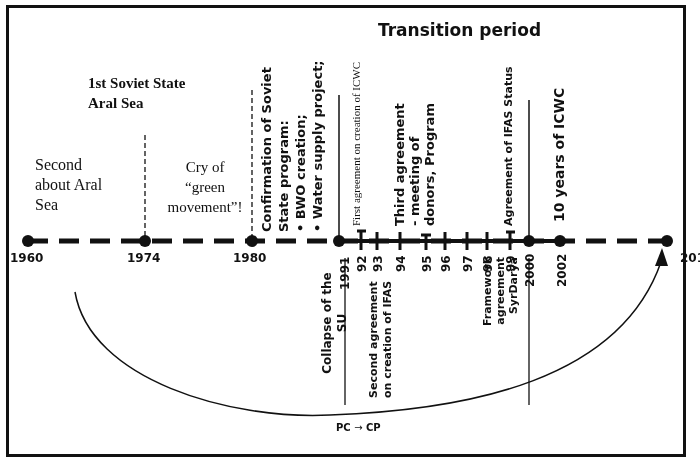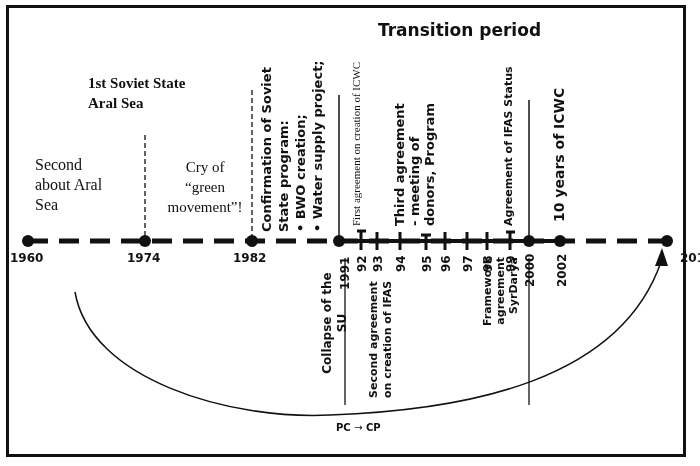--- a/index.html
+++ b/index.html
@@ -91,21 +91,21 @@
   <div>-   meeting   of</div>
   <div>donors, Program</div>
 </div>
 
 <div class="t sans rot" style="left:502px; top:226px; font-size:11px;">Agreement of IFAS Status</div>
 
 <div class="t sans rot" style="left:551px; top:222px; font-size:14px;">10 years of ICWC</div>
 
 <div class="t year" style="left:10px; top:251px;text-align:right;">1960</div>
 <div class="t year" style="left:127px; top:251px;">1974</div>
-<div class="t year" style="left:233px; top:251px;">1982</div>
+<div class="t year" style="left:233px; top:251px;">1980</div>
 <div class="t year" style="left:652px; top:251px;margin-left:28px;">2010</div>
 
 <div class="t year rot" style="left:338px; top:290px;">1991</div>
 <div class="t year rot" style="left:355px; top:272px;">92</div>
 <div class="t year rot" style="left:371px; top:272px;">93</div>
 <div class="t year rot" style="left:394px; top:272px;">94</div>
 <div class="t year rot" style="left:420px; top:272px;">95</div>
 <div class="t year rot" style="left:439px; top:272px;">96</div>
 <div class="t year rot" style="left:461px; top:272px;">97</div>
 <div class="t year rot" style="left:481px; top:272px;">98</div>

